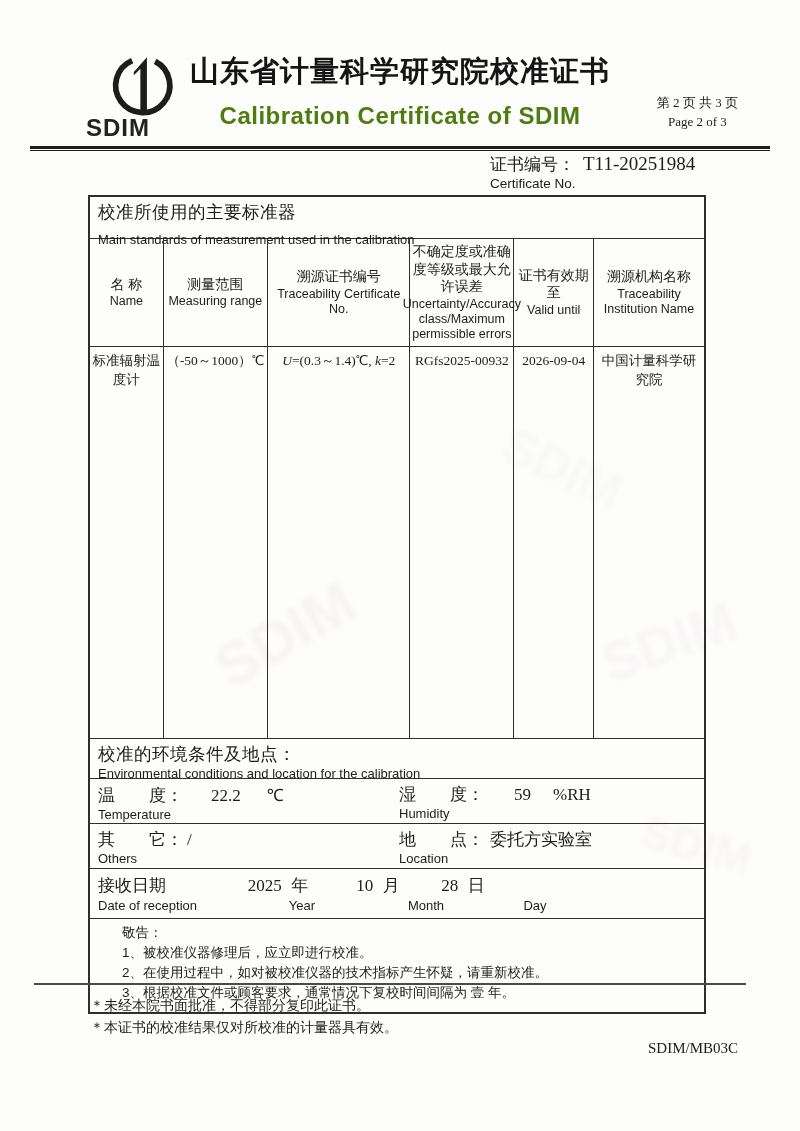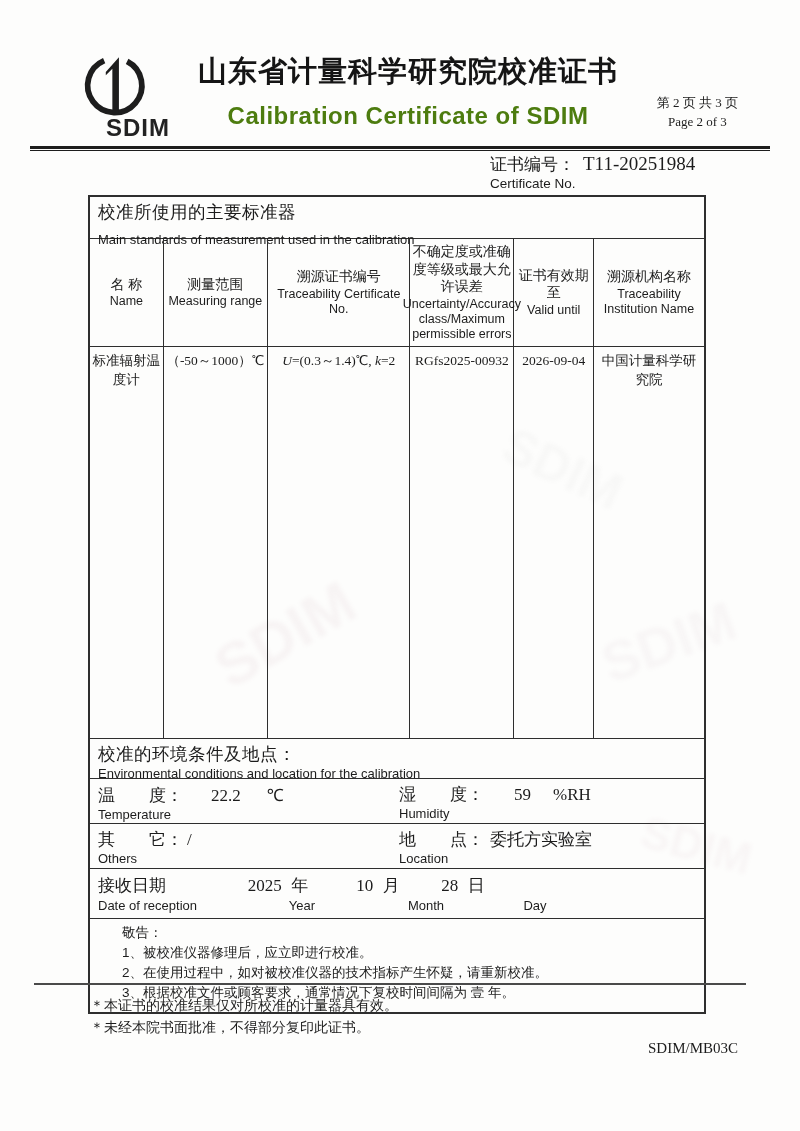--- a/index.html
+++ b/index.html
@@ -8,24 +8,24 @@
     position: relative;
     width: 800px; height: 1131px;
     margin: 0 auto;
     background: #fdfdfc;
     font-family: "Liberation Sans", sans-serif;
     color: #1c1c1c;
     overflow: hidden;
   }
   
   .header { position: absolute; top: 52px; left: 0; width: 100%; height: 92px; }
-  .logo { position: absolute; left: 58px; top: 2px; width: 112px; text-align: right; }
+  .logo { position: absolute; left: 86px; top: 2px; width: 112px; text-align: left; }
   .logo svg { display: block; margin: 0 auto; }
   .logo-text { font-weight: 700; font-size: 24px; letter-spacing: 1px; color: #222; line-height: 1; margin-top: -2px; font-family: "Liberation Sans", sans-serif; }
-  .titles { position: absolute; left: 188px; top: 0; width: 440px; text-align: center; }
+  .titles { position: absolute; left: 180px; top: 0; width: 440px; text-align: center; }
   .title-zh { font-size: 29px; font-weight: 700; letter-spacing: 1px; color: #151515; }
   .title-en { font-size: 24px; font-weight: 700; margin-top: 10px; color: #4d7c0f; letter-spacing: 0.5px; }
   .pageinfo { position: absolute; right: 62px; top: 42px; text-align: center; line-height: 1.45; }
   .pageinfo-zh { font-size: 13px; font-family: "Liberation Serif", serif; }
   .pageinfo-en { font-size: 13px; font-family: "Liberation Serif", serif; }
   .double-rule { position: absolute; top: 146px; left: 30px; width: 740px; height: 5px;
     border-top: 3px solid #1d1d1d; border-bottom: 1px solid #1d1d1d; }
   
   .certno { position: absolute; top: 153px; left: 490px; line-height: 1.15; }
   .certno-line1 { font-family: "Liberation Serif", serif; font-size: 17px; }
@@ -214,18 +214,18 @@
       <div>敬告：</div>
       <div>1、被校准仪器修理后，应立即进行校准。</div>
       <div>2、在使用过程中，如对被校准仪器的技术指标产生怀疑，请重新校准。</div>
       <div>3、根据校准文件或顾客要求，通常情况下复校时间间隔为  壹  年。</div>
     </div>
 
   </div>
 
   <div class="bottom-rule"></div>
   <div class="footnotes">
+    <div>＊未经本院书面批准，不得部分复印此证书。</div>
     <div>＊本证书的校准结果仅对所校准的计量器具有效。</div>
-    <div>＊未经本院书面批准，不得部分复印此证书。</div>
   </div>
   <div class="formcode">SDIM/MB03C</div>
 
 </div>
 
 </body></html>

